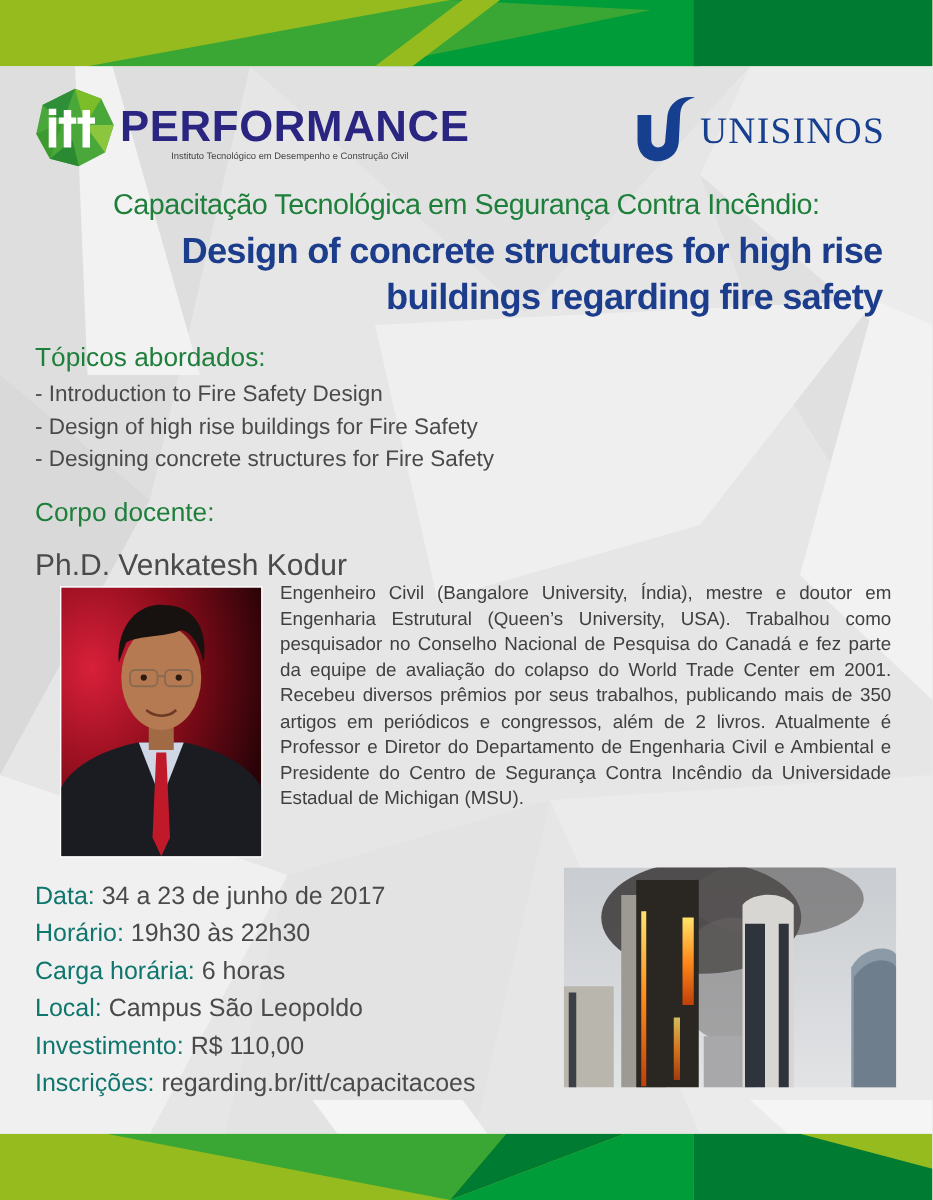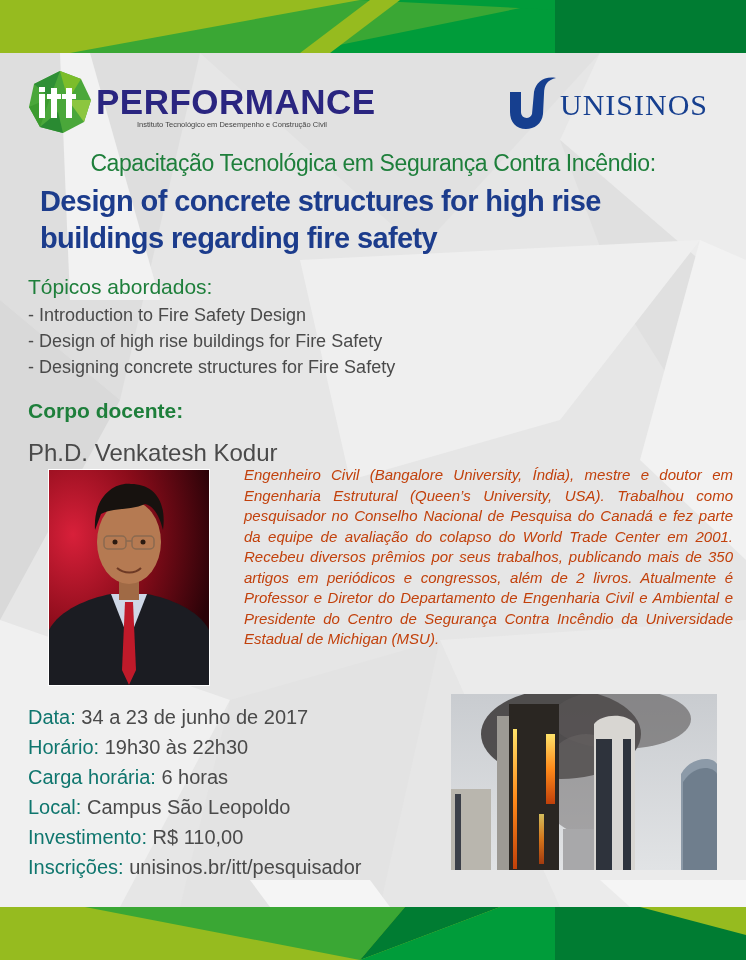--- a/index.html
+++ b/index.html
@@ -10,28 +10,28 @@
   .bottom-band{top:907px;height:53px;}
   .content{position:absolute;left:0;top:0;width:746px;height:740px;}
 
   .itt-logo{position:absolute;left:28px;top:70px;width:64px;height:64px;}
   .perf-title{position:absolute;left:96px;top:82px;font-size:35px;font-weight:bold;color:#2a2580;letter-spacing:0.5px;font-family:"Liberation Sans",sans-serif;}
   .perf-sub{position:absolute;left:97px;top:120px;font-size:7.5px;color:#444;padding-left:40px;}
   .unisinos-mark{position:absolute;left:508px;top:74px;width:50px;height:56px;}
   .unisinos-text{position:absolute;left:560px;top:88px;font-size:30px;color:#163f8f;font-family:"Liberation Serif",serif;letter-spacing:1px;}
 
   .subtitle{position:absolute;left:0;width:746px;top:150px;text-align:center;font-size:23px;color:#1e7f3b;letter-spacing:-0.4px;}
-  .title{position:absolute;left:40px;width:666px;top:183px;text-align:left;font-size:29px;font-weight:bold;color:#1c3c8c;line-height:37px;letter-spacing:-0.6px;}
+  .title{position:absolute;left:40px;width:666px;top:183px;text-align:right;font-size:29px;font-weight:bold;color:#1c3c8c;line-height:37px;letter-spacing:-0.6px;}
 
   .section-h{position:absolute;left:28px;font-size:21px;color:#1e7f3b;}
   .topics{position:absolute;left:28px;top:302px;font-size:18px;color:#4a4a4a;line-height:26px;}
   .teacher-name{position:absolute;left:28px;top:439px;font-size:24px;color:#4a4a4a;}
 
   .portrait{position:absolute;left:48px;top:469px;width:160px;height:215px;overflow:hidden;border:1px solid #fff;}
-  .bio{position:absolute;left:244px;top:465px;width:489px;font-size:15px;line-height:20.5px;color:#c2410c;text-align:justify;font-style:italic;}
+  .bio{position:absolute;left:224px;top:465px;width:489px;font-size:15px;line-height:20.5px;color:#404040;text-align:justify;}
 
   .details{position:absolute;left:28px;top:702px;font-size:20px;line-height:30px;color:#4a4a4a;}
   .details .lbl{color:#0f766e;}
   .fire-photo{position:absolute;left:451px;top:694px;width:266px;height:176px;overflow:hidden;}
 </style>
 </head>
 <body>
 
 <svg class="bg" viewBox="0 0 746 960" preserveAspectRatio="none">
   <rect x="0" y="0" width="746" height="960" fill="#e6e6e6"></rect>
@@ -97,21 +97,21 @@
     <div>buildings regarding fire safety</div>
   </div>
 
   <div class="section-h" style="top:275px;">Tópicos abordados:</div>
   <div class="topics">
     <div>- Introduction to Fire Safety Design</div>
     <div>- Design of high rise buildings for Fire Safety</div>
     <div>- Designing concrete structures for Fire Safety</div>
   </div>
 
-  <div class="section-h" style="top:399px;font-weight:bold;">Corpo docente:</div>
+  <div class="section-h" style="top:399px;">Corpo docente:</div>
   <div class="teacher-name">Ph.D. Venkatesh Kodur</div>
 
   <svg class="portrait" viewBox="0 0 160 215">
     <defs>
       <radialGradient id="redbg" cx="0.15" cy="0.3" r="0.9">
         <stop offset="0" stop-color="#d8203a"></stop>
         <stop offset="0.5" stop-color="#8a0c1a"></stop>
         <stop offset="1" stop-color="#2a0308"></stop>
       </radialGradient>
     </defs>
@@ -131,21 +131,21 @@
   </svg>
 
   <div class="bio">Engenheiro Civil (Bangalore University, Índia), mestre e doutor em Engenharia Estrutural (Queen’s University, USA). Trabalhou como pesquisador no Conselho Nacional de Pesquisa do Canadá e fez parte da equipe de avaliação do colapso do World Trade Center em 2001. Recebeu diversos prêmios por seus trabalhos, publicando mais de 350 artigos em periódicos e congressos, além de 2 livros. Atualmente é Professor e Diretor do Departamento de Engenharia Civil e Ambiental e Presidente do Centro de Segurança Contra Incêndio da Universidade Estadual de Michigan (MSU).</div>
 
   <div class="details">
     <div><span class="lbl">Data:</span><span> 34 a 23 de junho de 2017</span></div>
     <div><span class="lbl">Horário:</span><span> 19h30 às 22h30</span></div>
     <div><span class="lbl">Carga horária:</span><span> 6 horas</span></div>
     <div><span class="lbl">Local:</span><span> Campus São Leopoldo</span></div>
     <div><span class="lbl">Investimento:</span><span> R$ 110,00</span></div>
-    <div><span class="lbl">Inscrições:</span><span> unisinos.br/itt/pesquisador</span></div>
+    <div><span class="lbl">Inscrições:</span><span> regarding.br/itt/capacitacoes</span></div>
   </div>
 
   <svg class="fire-photo" viewBox="0 0 266 176">
     <defs>
       <linearGradient id="sky" x1="0" y1="0" x2="0" y2="1">
         <stop offset="0" stop-color="#c9ccd0"></stop>
         <stop offset="1" stop-color="#e1e3e5"></stop>
       </linearGradient>
       <linearGradient id="flame" x1="0" y1="0" x2="0" y2="1">
         <stop offset="0" stop-color="#ffe36a"></stop>

